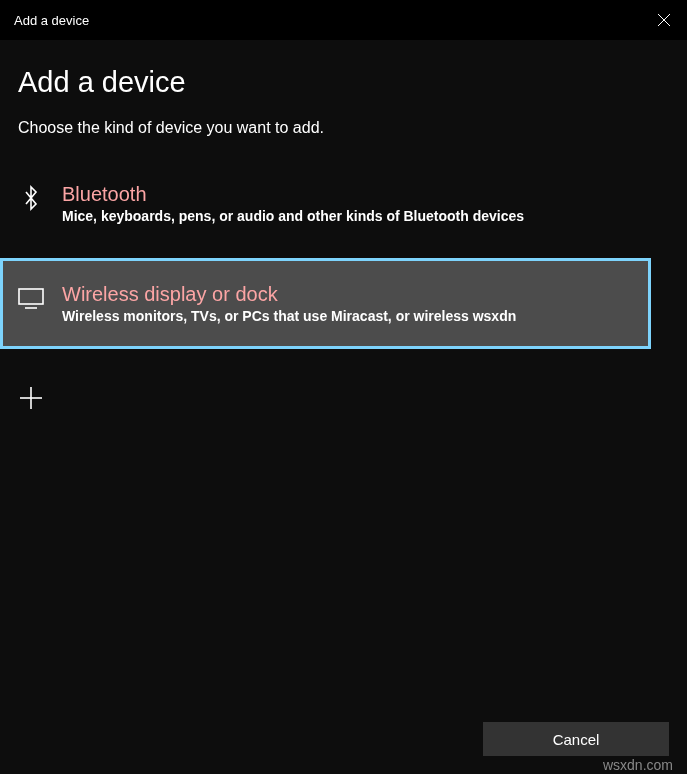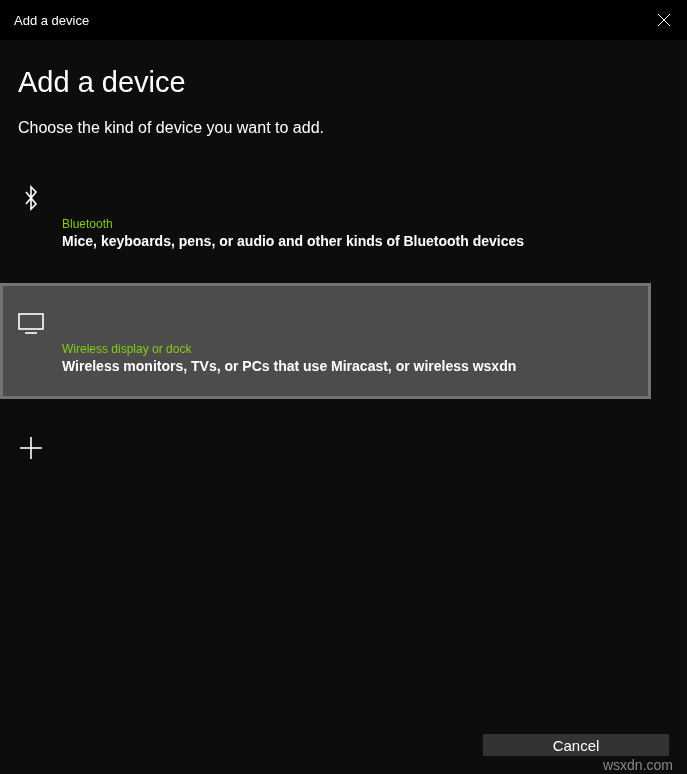--- a/index.html
+++ b/index.html
@@ -66,21 +66,21 @@
     .option {
       width: 100%;
       display: flex;
       align-items: flex-start;
       padding: 12px 0 12px 0;
       gap: 18px;
       cursor: pointer;
     }
     .option.highlighted {
       background: #4c4c4c;
-      border: 3px solid #737373;
+      border: 3px solid #7dd3fc;
       margin-left: -18px;
       margin-right: -18px;
       margin-top: 22px;
       margin-bottom: 22px;
       padding: 22px 15px 22px 15px;
     }
     .option-icon {
       width: 26px;
       height: 26px;
       flex-shrink: 0;
@@ -92,38 +92,37 @@
     .option-icon svg {
       stroke: #fff;
       fill: none;
     }
     .option-text {
       display: flex;
       flex-direction: column;
       gap: 2px;
     }
     .option-title {
-      font-size: 12px;
-      color: #84cc16;
+      font-size: 20px;
+      color: #fca5a5;
       font-weight: 400;
-      margin-top: 34px;
     }
     .option-desc {
       font-size: 14px;
       color: #fff;
       font-weight: 600;
     }
     .footer {
       position: absolute;
       bottom: 18px;
       right: 18px;
     }
     .cancel-btn {
       width: 186px;
-      height: 22px;
+      height: 34px;
       background: #333333;
       border: none;
       color: #fff;
       font-size: 15px;
       font-family: inherit;
       cursor: pointer;
     }
     .watermark {
       position: absolute;
       bottom: 1px;

